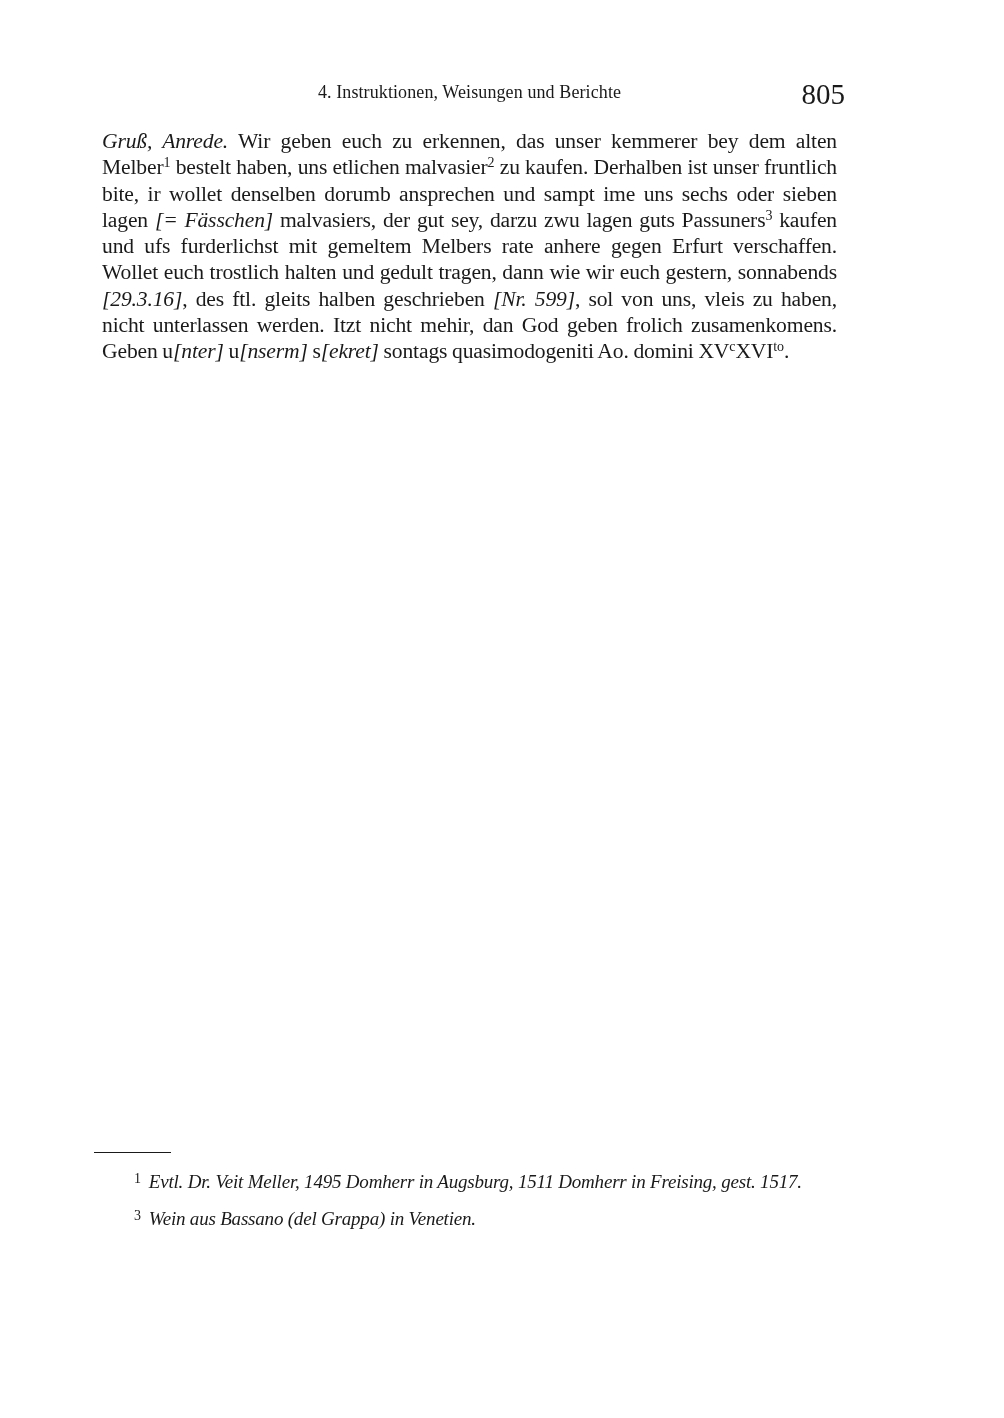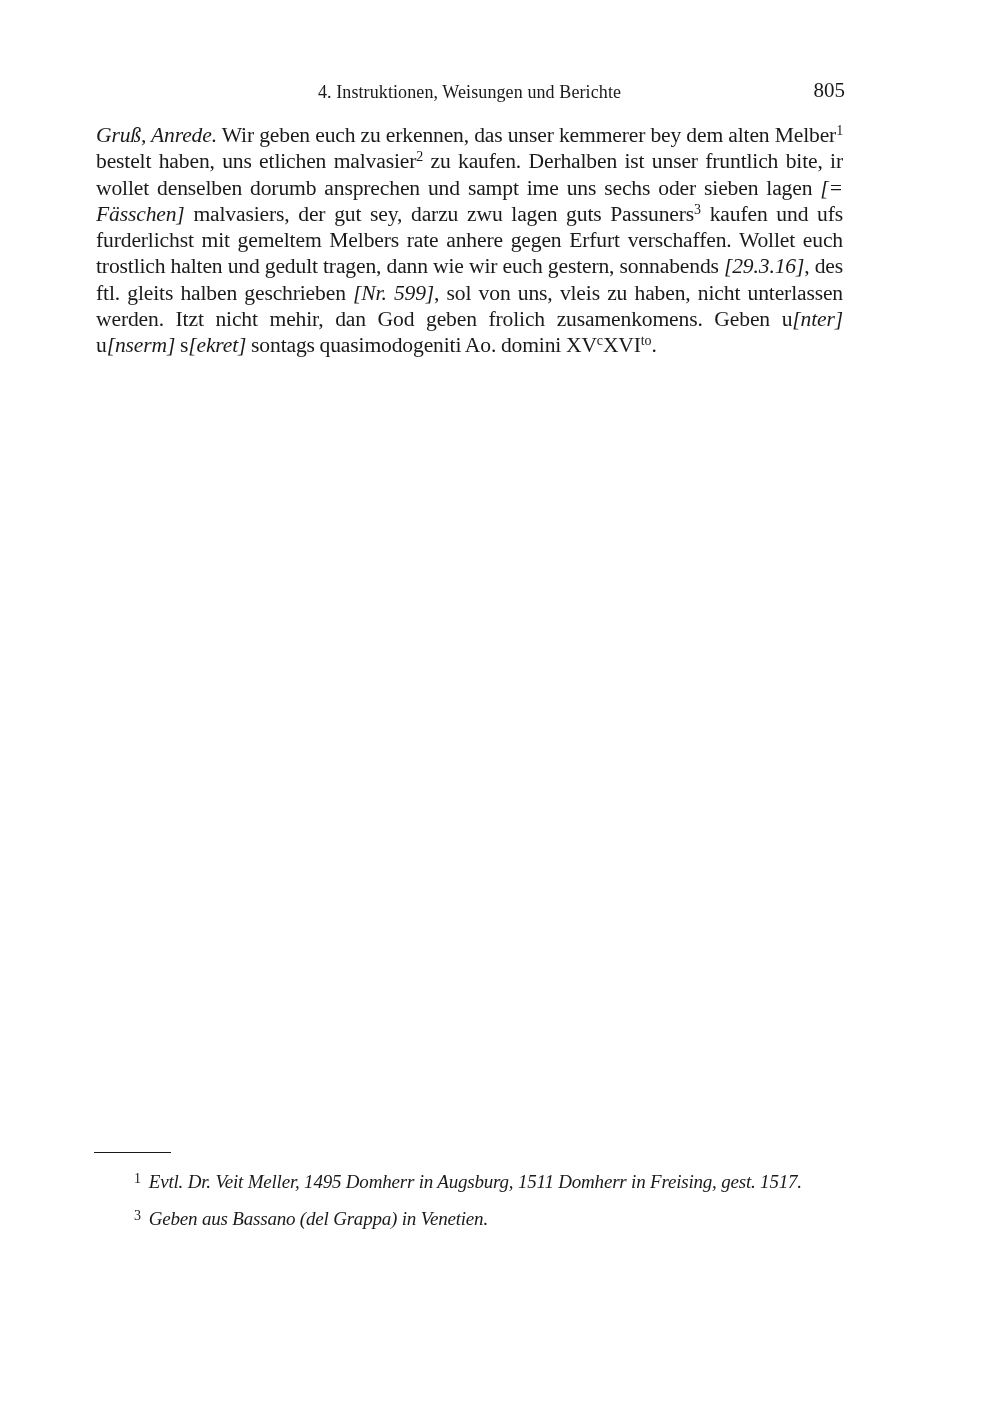--- a/index.html
+++ b/index.html
@@ -2,25 +2,25 @@
 <html><head>
 <meta charset="utf-8">
 <style>
   html, body { margin: 0; padding: 0; background: #ffffff; }
   body { width: 1004px; height: 1418px; position: relative; overflow: hidden;
          font-family: "Liberation Serif", "DejaVu Serif", serif; color: #1a1a1a; }
   .page { position: absolute; left: 0; top: 0; width: 796px; height: 1418px; }
   .running-head { position: absolute; left: 94px; top: 78px; width: 751px; height: 28px; }
   .running-title { position: absolute; left: 0; width: 751px; text-align: center; top: 4px;
                    font-size: 18px; letter-spacing: 0.1px; }
-  .page-number { position: absolute; right: 0; top: 0; font-size: 21px; }
+  .page-number { position: absolute; right: 0; top: 0; font-size: 29px; }
   .body-text { position: absolute; left: 94px; top: 120px; width: 751px;
                font-size: 21.6px; line-height: 26.3px; text-align: justify;
                letter-spacing: -0.15px; word-spacing: -0.5px; }
-  .body-text p { margin: 2px; }
+  .body-text p { margin: 8px; }
   .it { font-style: italic; }
   sup { font-size: 14px; vertical-align: 7px; line-height: 0; }
   .footnote-rule { position: absolute; left: 94px; top: 1152px; width: 77px; height: 0;
                    border-top: 1px solid #1a1a1a; }
   .footnotes { position: absolute; left: 94px; top: 1158px; width: 751px;
                font-size: 19px; line-height: 24.5px; font-style: italic; }
   .footnote { margin: 12px; text-indent: 28px; text-align: justify; letter-spacing: -0.2px; }
   .fn-mark { font-style: normal; font-size: 14px; vertical-align: 5px; line-height: 0; margin-right: 8px; }
 </style>
 </head>
@@ -34,16 +34,16 @@
   </div>
 
   <div class="body-text">
     <p><span class="it">Gruß, Anrede.</span><span> Wir geben euch zu erkennen, das unser kemmerer bey dem alten Melber</span><sup>1</sup><span> bestelt haben, uns etlichen malvasier</span><sup>2</sup><span> zu kaufen. Derhalben ist unser fruntlich bite, ir wollet denselben dorumb ansprechen und sampt ime uns sechs oder sieben lagen </span><span class="it">[= Fässchen]</span><span> malvasiers, der gut sey, darzu zwu lagen guts Passuners</span><sup>3</sup><span> kaufen und ufs furderlichst mit gemeltem Melbers rate anhere gegen Erfurt verschaffen. Wollet euch trostlich halten und gedult tragen, dann wie wir euch gestern, sonnabends </span><span class="it">[29.3.16]</span><span>, des ftl. gleits halben geschrieben </span><span class="it">[Nr. 599]</span><span>, sol von uns, vleis zu haben, nicht unterlassen werden. Itzt nicht mehir, dan God geben frolich zusamenkomens. Geben u</span><span class="it">[nter]</span><span> u</span><span class="it">[nserm]</span><span> s</span><span class="it">[ekret]</span><span> sontags quasimodogeniti Ao. domini XV</span><sup>c</sup><span>XVI</span><sup>to</sup><span>.</span></p>
   </div>
 
   <div class="footnote-rule"></div>
 
   <div class="footnotes">
     <p class="footnote"><span class="fn-mark">1</span><span>Evtl. Dr. Veit Meller, 1495 Domherr in Augsburg, 1511 Domherr in Freising, gest. 1517.</span></p>
-    <p class="footnote"><span class="fn-mark">3</span><span>Geben aus Bassano (del Grappa) in Venetien.</span></p>
+    <p class="footnote"><span class="fn-mark">3</span><span>Wein aus Bassano (del Grappa) in Venetien.</span></p>
   </div>
 
 </div>
 
 </body></html>

